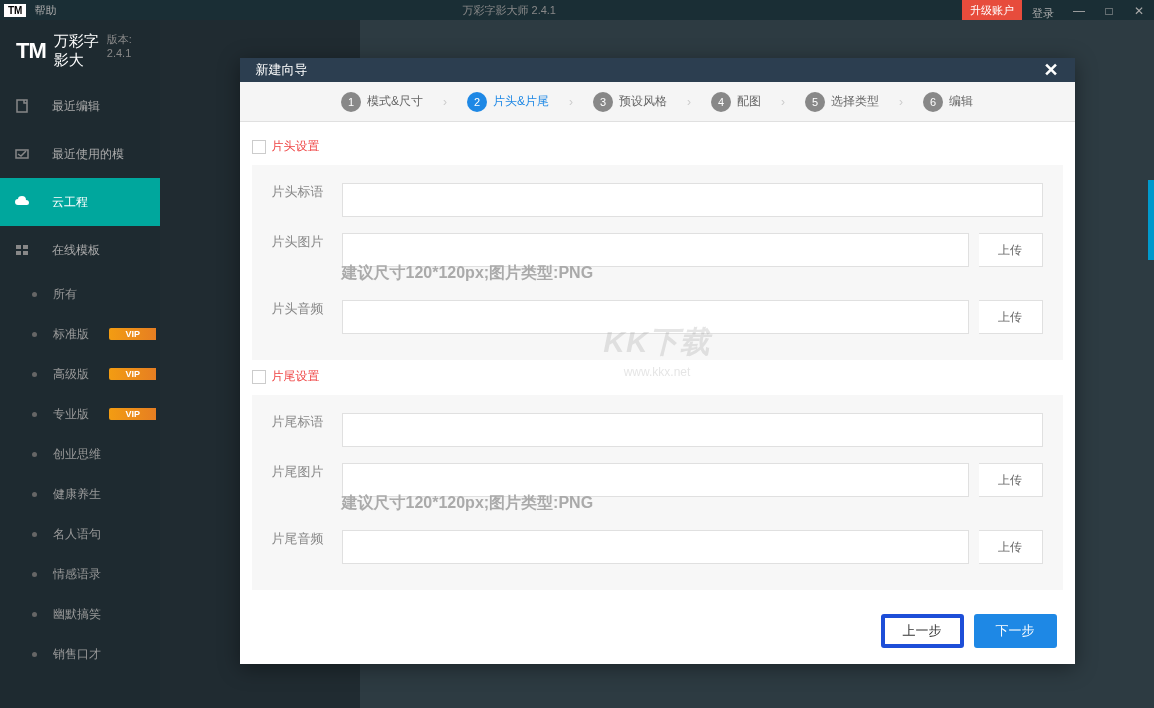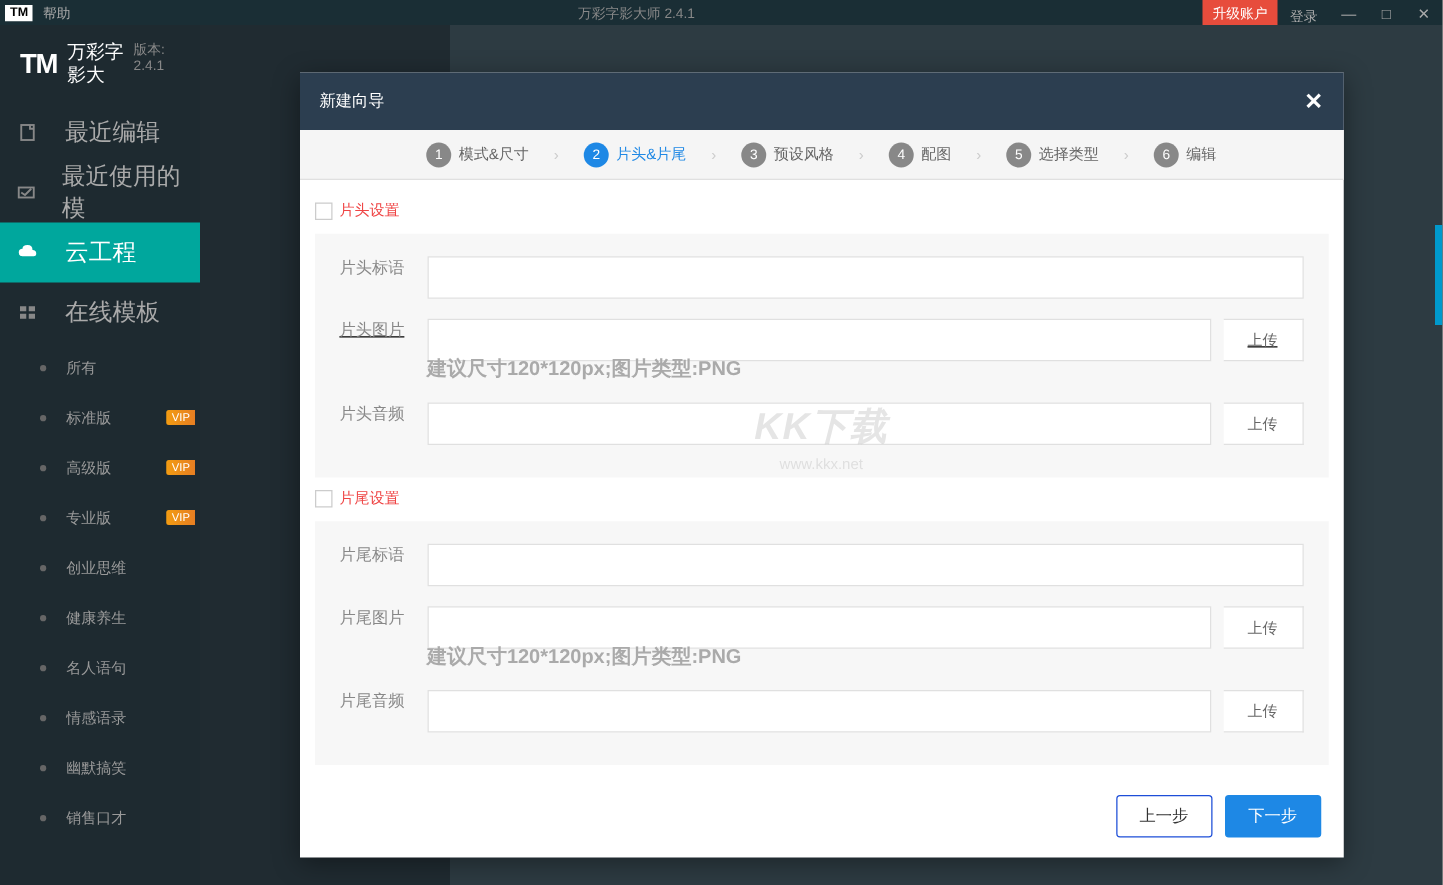--- a/index.html
+++ b/index.html
@@ -19,35 +19,35 @@
     
     .main { display: flex; height: calc(100% - 20px); }
     
     
     .sidebar { width: 160px; background: #1e2a30; color: #ccc; display: flex; flex-direction: column; }
     .app-header { padding: 12px 16px; display: flex; align-items: center; gap: 8px; }
     .app-logo { color: #fff; font-size: 22px; font-weight: bold; letter-spacing: -1px; }
     .app-name-block { display: flex; }
     .app-name { color: #fff; font-size: 15px; }
     .app-version { color: #888; font-size: 11px; }
-    .nav-item { height: 48px; display: flex; align-items: center; padding: 0 12px; gap: 20px; cursor: pointer; font-size: 19px; color: #aaa; }
+    .nav-item { height: 48px; display: flex; align-items: center; padding: 0 12px; gap: 20px; cursor: pointer; font-size: 12px; color: #aaa; }
     .nav-item.active { background: #00a79d; color: #fff; }
     .nav-icon { width: 20px; height: 20px; display: flex; align-items: center; justify-content: center; }
     .sub-item { height: 40px; display: flex; align-items: center; padding: 0 20px 0 32px; gap: 16px; font-size: 12px; color: #999; cursor: pointer; position: relative; }
     .sub-item .dot { width: 5px; height: 5px; background: #666; border-radius: 50%; }
-    .vip-badge { position: absolute; right: 4px; background: linear-gradient(90deg, #f39c12, #e67e22); color: #fff; font-size: 9px; padding: 1px 4px; border-radius: 2px 0 0 2px; }
+    .vip-badge { position: absolute; right: 4px; background: linear-gradient(90deg, #f39c12, #e67e22); color: #fff; font-size: 9px; padding: 1px 16px; border-radius: 2px 0 0 2px; font-weight: bold; }
     
     
     .content { flex: 1; background: #2d3b42; position: relative; }
     .sub-tabs-bg { position: absolute; left: 0; top: 0; width: 200px; height: 100%; background: #202b31; }
     
     
     .modal-overlay { position: absolute; top: 0; left: 0; right: 0; bottom: 0; display: flex; align-items: flex-start; justify-content: center; }
     .modal { width: 835px; margin-top: 38px; background: #fff; box-shadow: 0 4px 20px rgba(0,0,0,0.4); }
-    .modal-header { height: 46px; background: #2c3e50; display: flex; align-items: center; justify-content: space-between; padding: 0 16px; }
+    .modal-header { height: 24px; background: #2c3e50; display: flex; align-items: center; justify-content: space-between; padding: 0 16px; }
     .modal-title { color: #fff; font-size: 13px; }
     .modal-close { color: #fff; cursor: pointer; font-size: 18px; font-weight: bold; }
     
     
     .steps { height: 40px; background: #f5f5f5; display: flex; align-items: center; justify-content: center; gap: 4px; border-bottom: 1px solid #e0e0e0; }
     .step { display: flex; align-items: center; gap: 6px; font-size: 12px; color: #666; }
     .step-num { width: 20px; height: 20px; border-radius: 50%; background: #888; color: #fff; display: flex; align-items: center; justify-content: center; font-size: 11px; }
     .step.active .step-num { background: #1e88e5; }
     .step.active { color: #1e88e5; }
     .step-arrow { color: #ccc; margin: 0 16px; font-size: 12px; }
@@ -60,21 +60,21 @@
     .section-title { font-size: 12px; color: #ef4444; }
     .section-body { background: #f7f7f7; margin: 0 12px; padding: 18px 20px 10px 20px; }
     .form-row { display: flex; align-items: flex-start; margin-bottom: 16px; gap: 10px; }
     .form-label { width: 60px; font-size: 13px; color: #888; text-align: left; }
     .form-input { flex: 1; height: 34px; border: 1px solid #e0e0e0; background: #fff; padding: 0 8px; font-size: 12px; }
     .upload-btn { width: 64px; height: 34px; border: 1px solid #e0e0e0; border-left: none; background: #fff; font-size: 12px; color: #666; cursor: pointer; }
     .hint { font-size: 16px; color: #aaa; margin: -10px 0 16px 70px; font-weight: bold; }
     
     
     .modal-footer { display: flex; justify-content: flex-end; gap: 10px; padding: 16px 18px; }
-    .btn { height: 34px; padding: 0 18px; font-size: 13px; border-radius: 3px; cursor: pointer; border: 1px solid #1d4ed8; background: #fff; color: #333; }
+    .btn { height: 34px; padding: 0 18px; font-size: 13px; border-radius: 3px; cursor: pointer; border: 4px solid #1d4ed8; background: #fff; color: #333; }
     .btn-primary { background: #1e88e5; border-color: #1e88e5; color: #fff; }
     
     
     .watermark { position: absolute; left: 50%; top: 48%; transform: translate(-50%, -50%); text-align: center; pointer-events: none; opacity: 0.25; }
     .watermark-main { font-size: 30px; color: #999; font-weight: bold; font-style: italic; letter-spacing: 1px; }
     .watermark-sub { font-size: 12px; color: #999; margin-top: 2px; }
     
     
     .right-accent { position: absolute; right: 0; top: 160px; width: 6px; height: 80px; background: #0099cc; }
   </style>
@@ -245,21 +245,21 @@
           <div class="section">
             <div class="section-header">
               <span class="checkbox"></span>
               <span class="section-title">片头设置</span>
             </div>
             <div class="section-body">
               <div class="form-row">
                 <span class="form-label">片头标语</span>
                 <input class="form-input" style="">
               </div>
-              <div class="form-row" style="margin-bottom:6px;text-decoration:underline;">
+              <div class="form-row" style="margin-bottom:6px;">
                 <span class="form-label">片头图片</span>
                 <input class="form-input" style="">
                 <button class="upload-btn">上传</button>
               </div>
               <div class="hint">建议尺寸120*120px;图片类型:PNG</div>
               <div class="form-row">
                 <span class="form-label">片头音频</span>
                 <input class="form-input" style="">
                 <button class="upload-btn">上传</button>
               </div>

